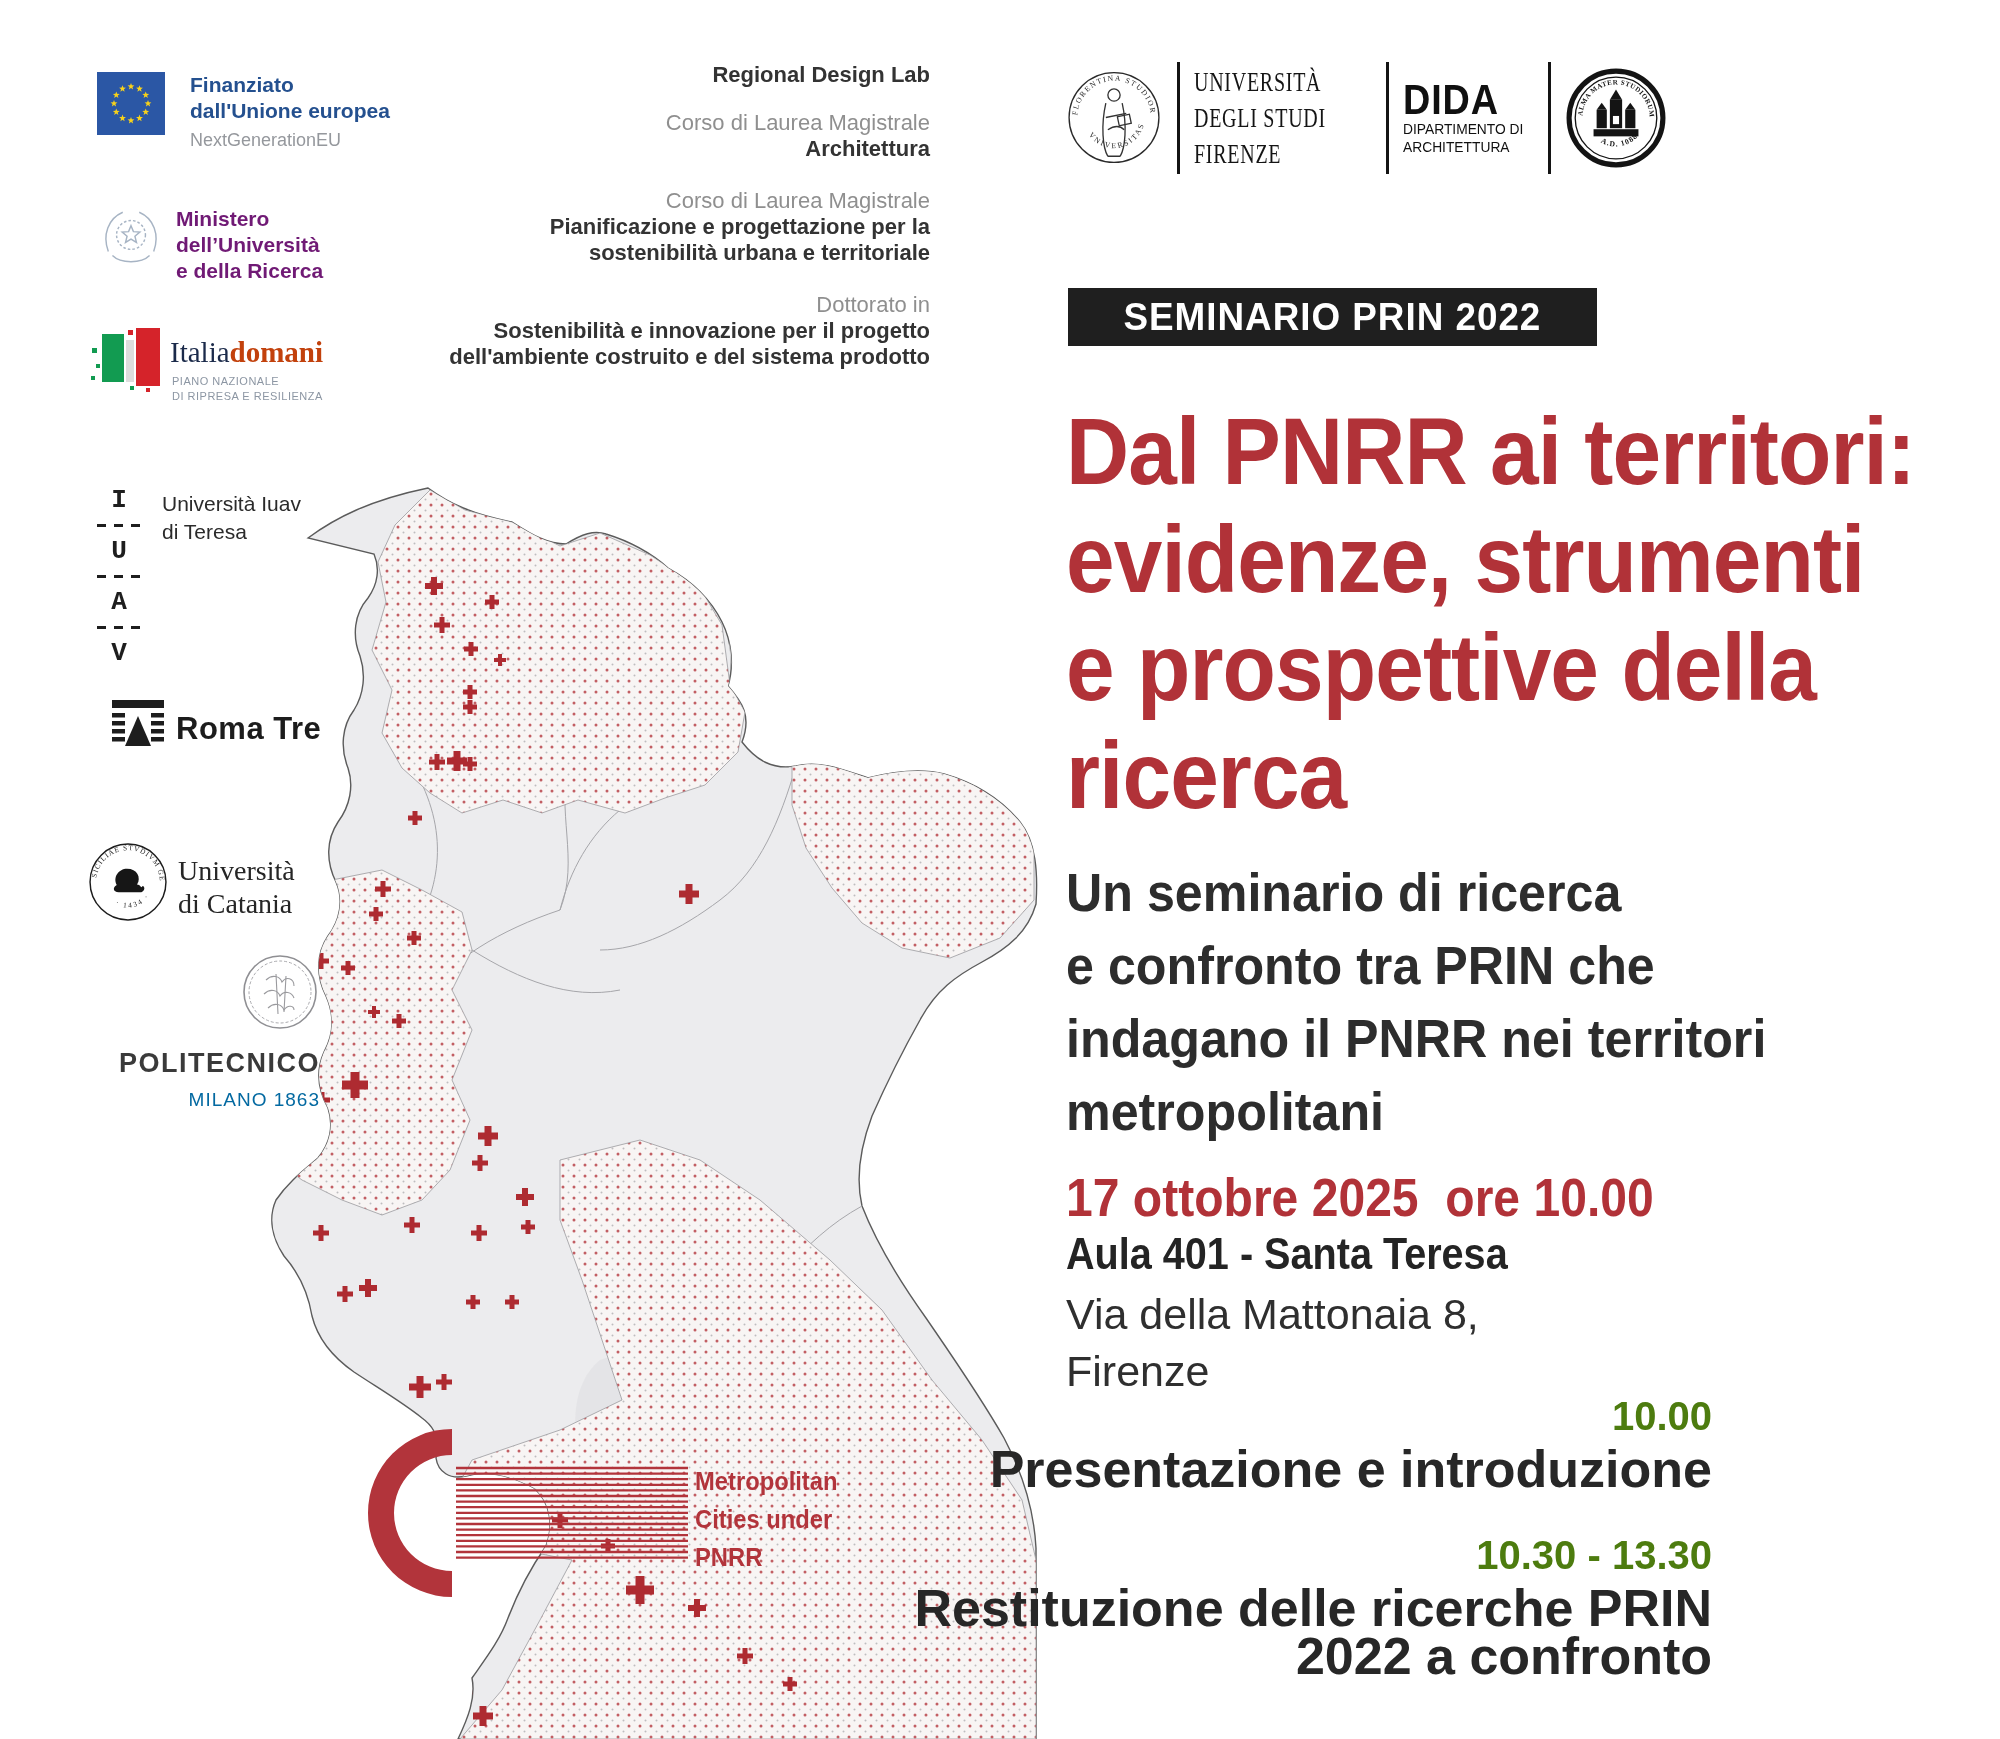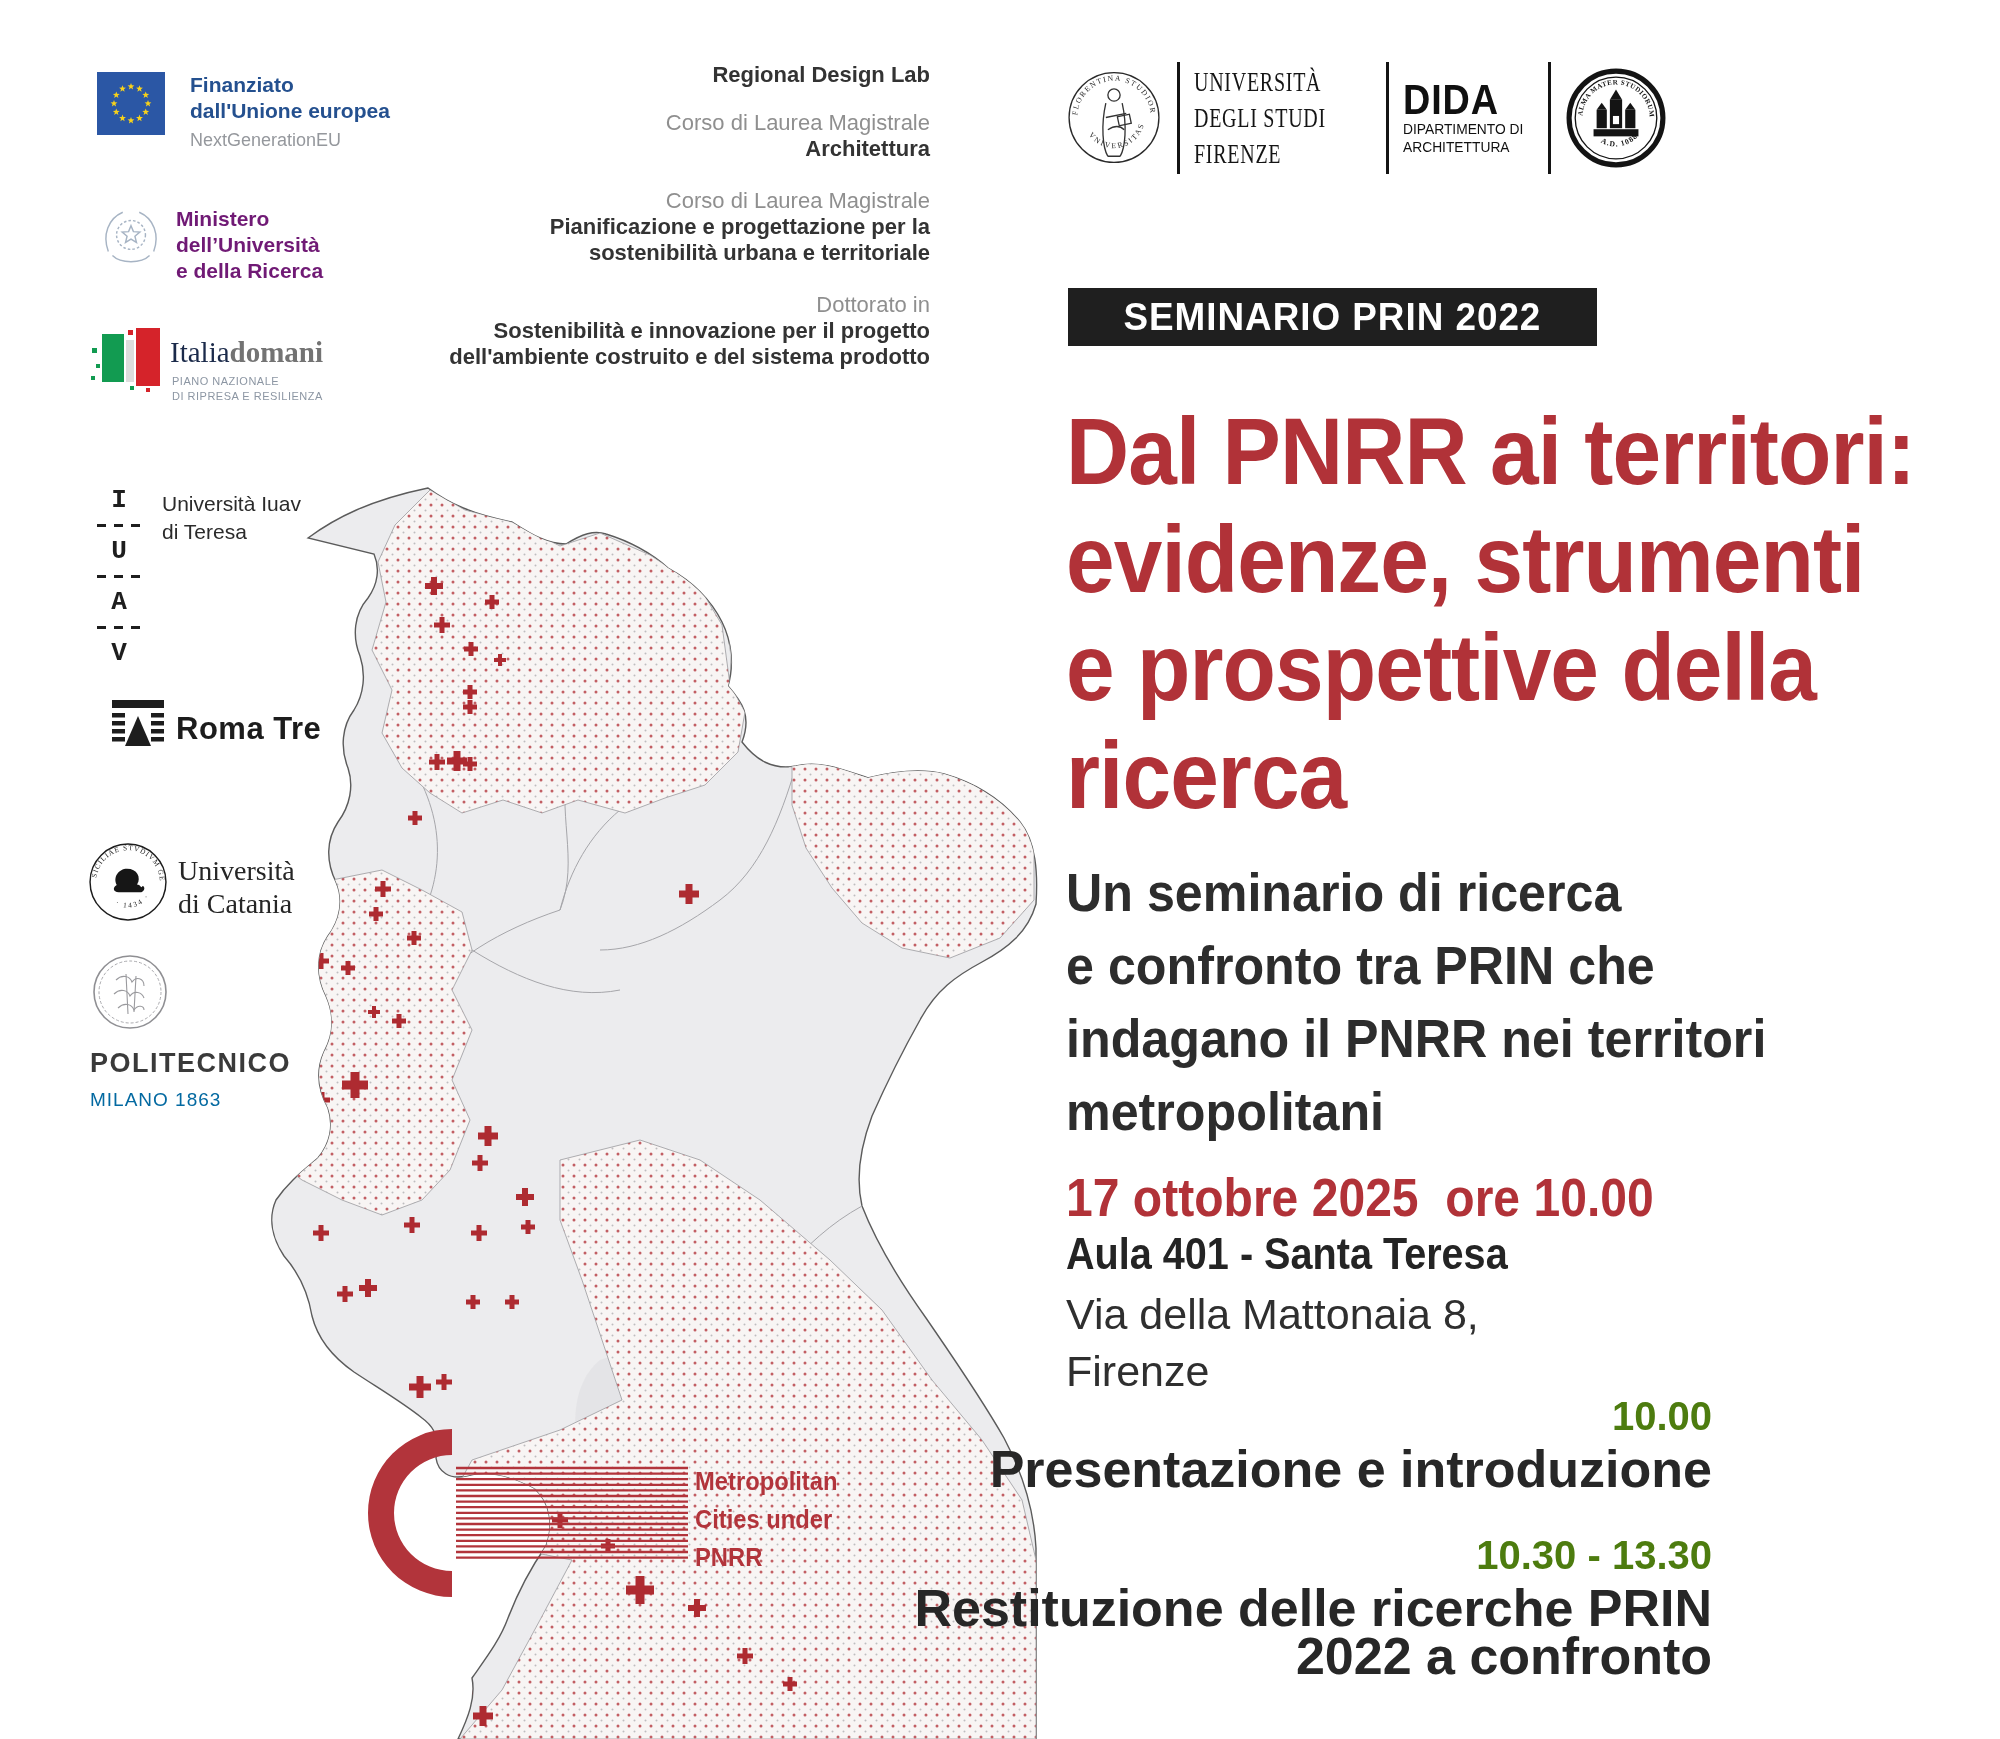--- a/index.html
+++ b/index.html
@@ -6,29 +6,29 @@
   #poster{
     position:relative; width:2000px; height:1739px; background:#ffffff;
     overflow:hidden; font-family:"Liberation Sans", sans-serif; color:#2b2b2b;
   }
   .abs{position:absolute;}
   
   .eu-text1{left:190px; top:72px; font-size:21px; font-weight:bold; color:#24508F; line-height:26px;}
   .eu-text3{font-size:18px; font-weight:normal; color:#95989D; margin-top:3px;}
   .mur-text{left:176px; top:206px; font-size:21px; font-weight:bold; color:#701a75; line-height:26px;}
   .itd-title{left:170px; top:336px; font-size:29px; font-family:"Liberation Serif",serif; color:#1B2A4A;}
-  .itd-title b{color:#737373;}
+  .itd-title b{color:#c2410c;}
   .itd-sub{left:172px; top:374px; font-size:11px; letter-spacing:.5px; color:#8C96A3; line-height:15px;}
   .iuav-col{left:95px; top:485px; width:48px; text-align:center; font-family:"Liberation Mono",monospace; font-size:26px; color:#1e1e1e; font-weight:bold;}
   .iuav-col .dash{height:3px; width:44px; margin:9px auto 9px auto;
      background:repeating-linear-gradient(90deg,#1e1e1e 0 9px,transparent 9px 17px);}
   .iuav-name{left:162px; top:490px; font-size:21px; color:#2b2b2b; line-height:28px;}
   .rt-name{left:176px; top:711px; font-size:31px; font-weight:bold; color:#1c1c1c; letter-spacing:.5px;}
   .cat-name{left:178px; top:854px; font-size:28px; font-family:"Liberation Serif",serif; color:#262626; line-height:33px;}
-  .poli-block{left:90px; top:950px; width:230px; text-align:left;}
+  .poli-block{left:90px; top:950px; width:230px; text-align:right;}
   .poli-name{font-size:27px; font-weight:bold; letter-spacing:1.5px; color:#3a3a3a; margin-top:6px;}
   .poli-sub{font-size:19px; letter-spacing:1px; color:#0369a1; margin-top:10px;}
   
   .programs{left:425px; top:62px; width:505px; text-align:right; line-height:26px; font-size:22px;}
   .programs .lab{font-weight:bold; color:#333; margin-bottom:22px;}
   .programs .pre{color:#8f8f8f;}
   .programs .name{font-weight:bold; color:#333;}
   .programs .grp{margin-bottom:26px;}
   
   .hdr{left:1065px; top:52px; height:132px; display:flex; align-items:center; gap:14px;}

